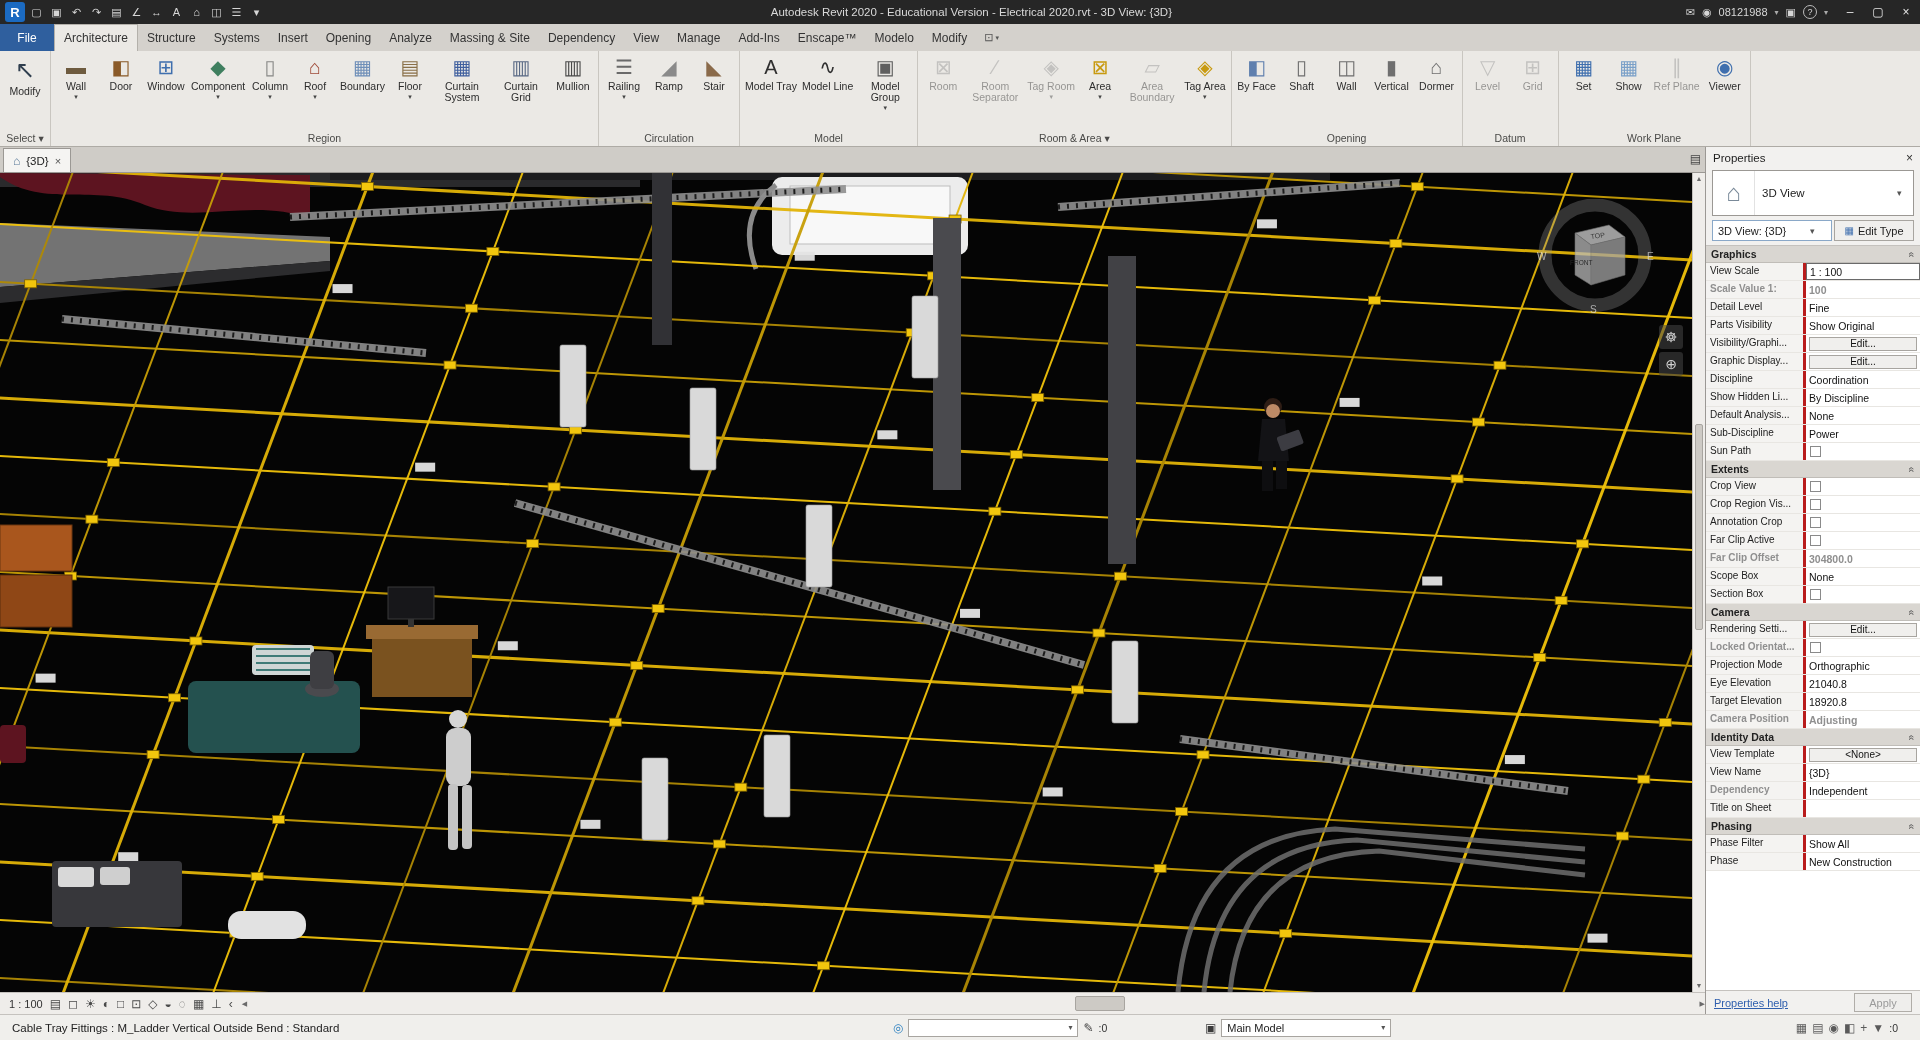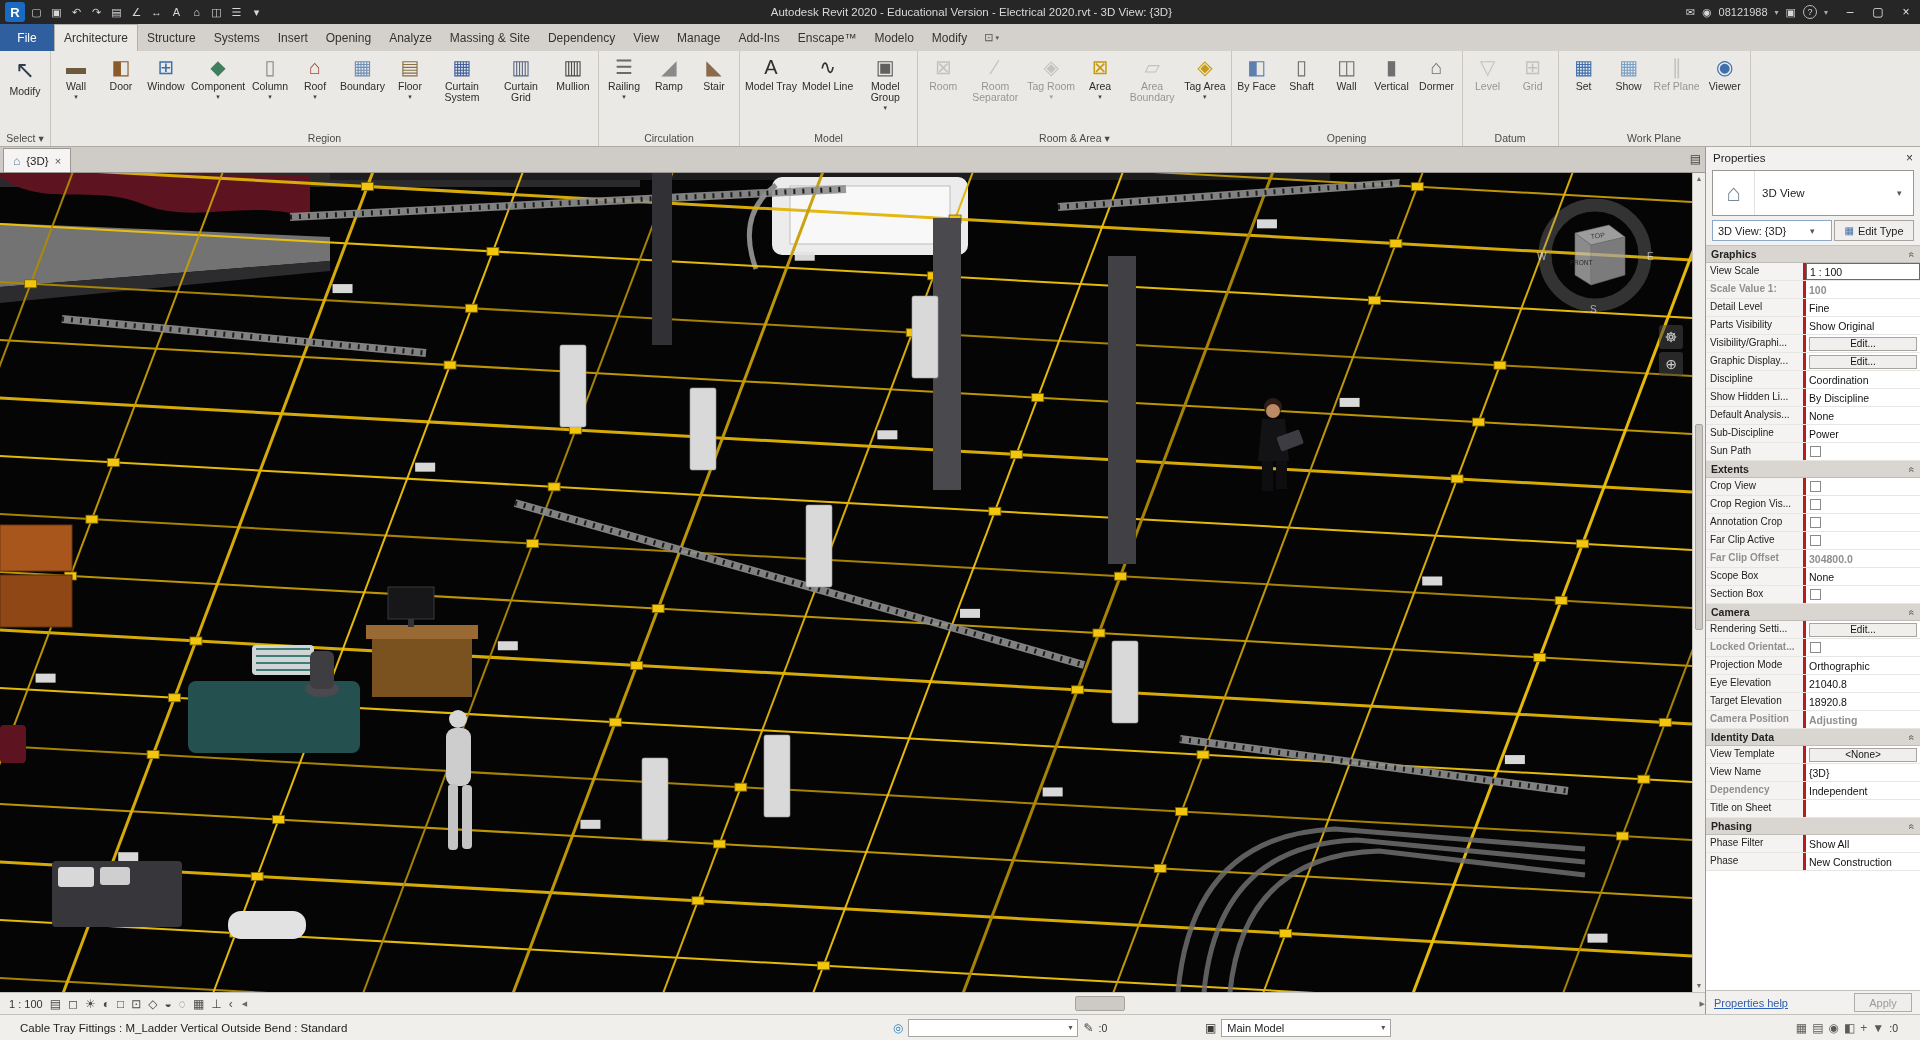--- a/index.html
+++ b/index.html
@@ -88,21 +88,21 @@
   .prop-value.focus { border:1px solid #6a6a6a; background:#fff; }
   .dim { color:#8f8f8f;font-weight:bold; }
   .prop-btn { flex:1; height:14px; background:#f0efed; border:1px solid #a8a5a0; display:flex; align-items:center; justify-content:center; font-size:10px; }
   .pcheck { width:11px; height:11px; border:1px solid #8a8a8a; background:#fff; margin-left:1px; }
   .prop-footer { height:24px; flex:0 0 24px; display:flex; align-items:center; justify-content:space-between; padding:0 8px; background:#f2f1ef; border-top:1px solid #c5c2be; }
   .help-link { color:#2f5fae; text-decoration:underline; }
   .apply-btn { width:58px; height:19px; background:#efeeec; border:1px solid #b0ada8; color:#9a9a9a; display:flex; align-items:center; justify-content:center; }
 
   
   .statusbar { height:26px; flex:0 0 26px; background:#f0efec; border-top:1px solid #c5c2be; position:relative; display:flex; align-items:center; font-size:11.5px; }
-  .sb-msg { padding-left:20px; white-space:nowrap; }
+  .sb-msg { padding-left:12px; white-space:nowrap; }
   .sb-cluster { position:absolute; display:flex; align-items:center; gap:5px; top:0; bottom:0; }
   .sb-combo { width:170px; height:18px; background:#fff; border:1px solid #a8a5a0; display:flex; align-items:center; justify-content:space-between; padding:0 5px; font-size:11px; }
   .sb-icon { font-size:12px; color:#3a3a3a; }
   .sb-icon.blue { color:#2a7fbf; }
   .sb-count { font-size:10.5px; color:#333; }
   .ca { font-size:8px; color:#555; }
 </style>
 </head>
 <body>
 

